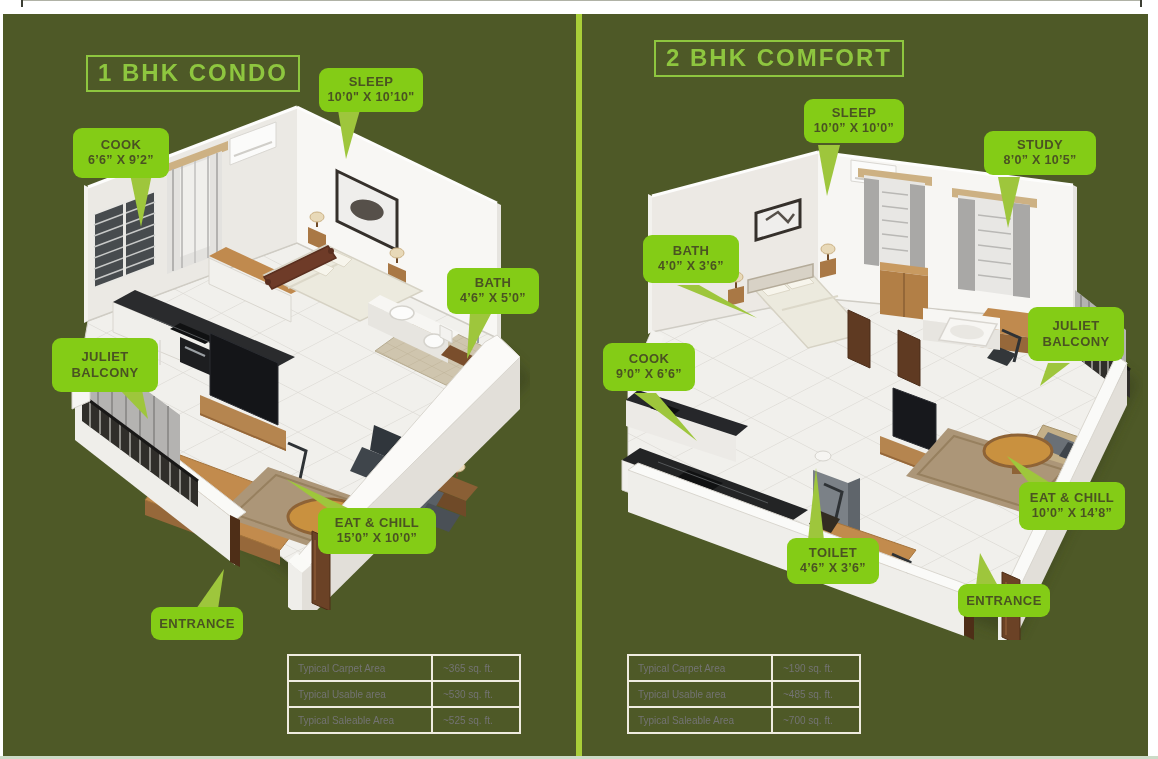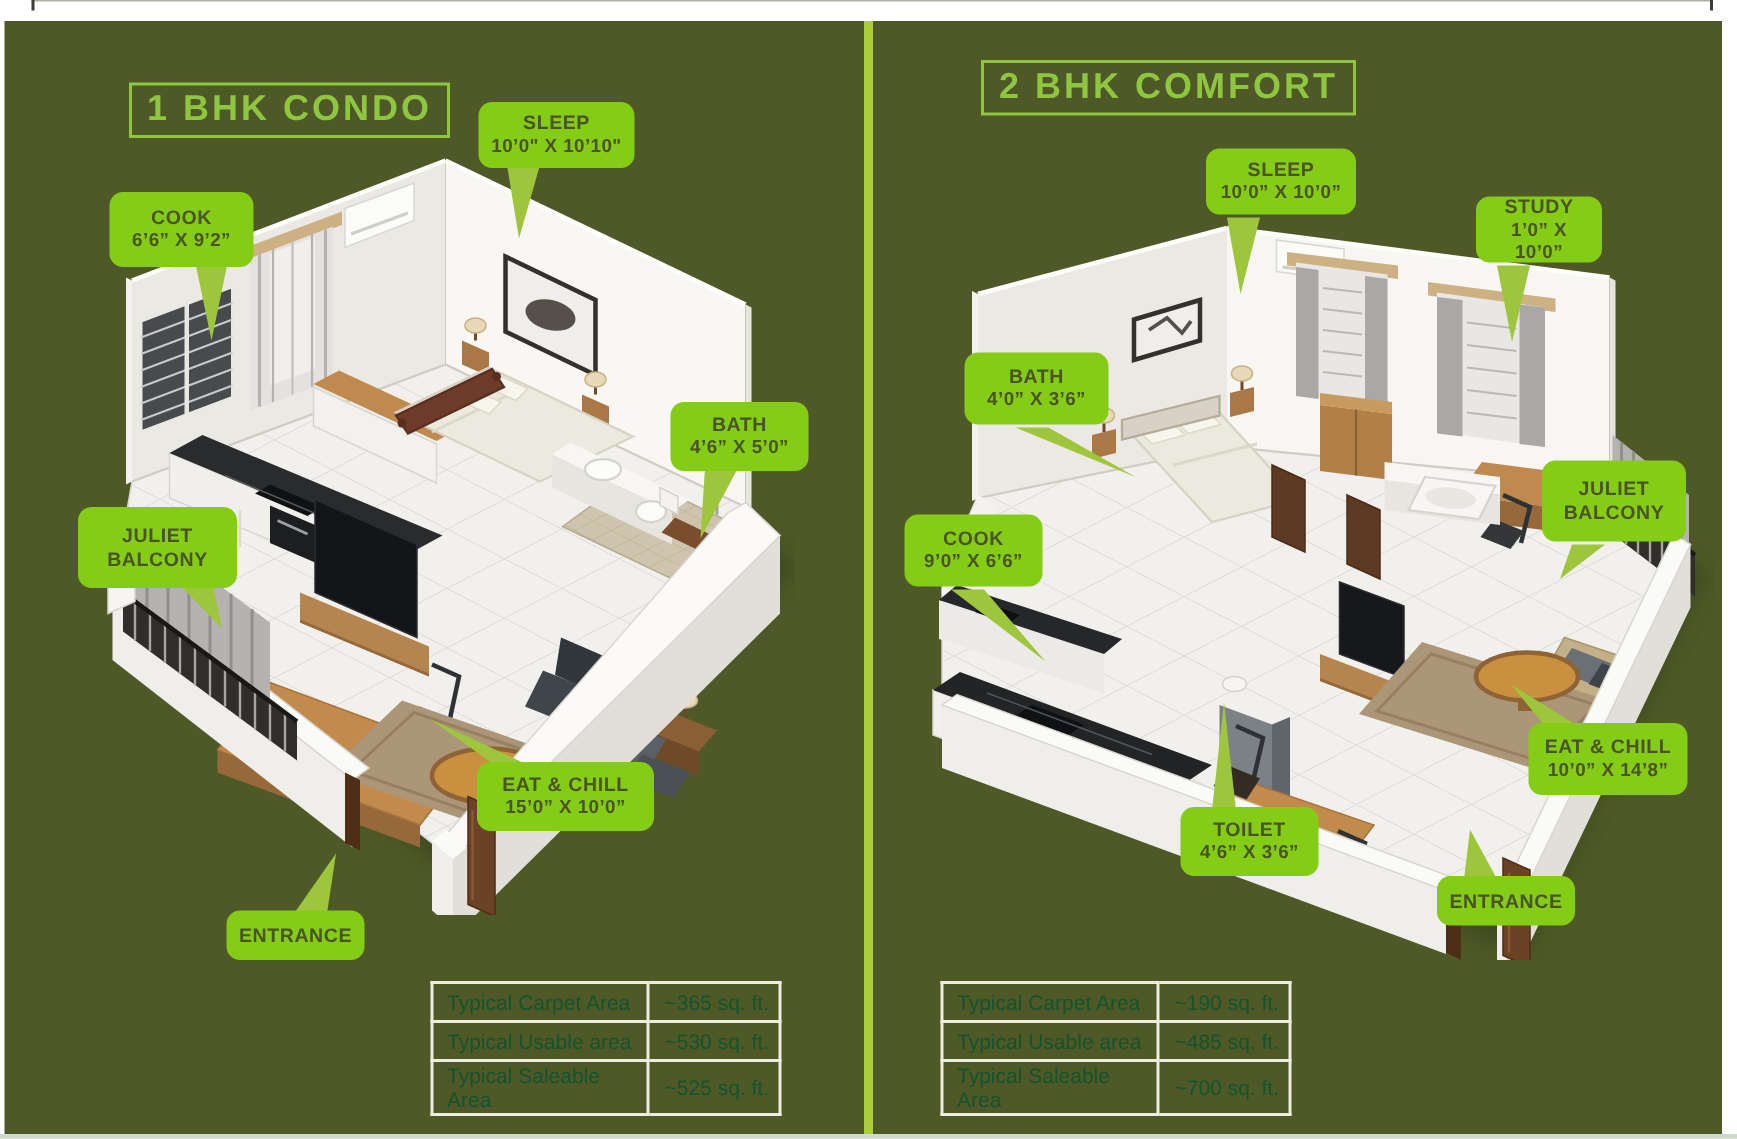--- a/index.html
+++ b/index.html
@@ -17,22 +17,22 @@
   .pointers{position:absolute;left:0;top:0;z-index:2;pointer-events:none;}
   .ptr{fill:#9ec63c;}
   .title-box{position:absolute;z-index:3;border:2px solid #8ec63f;color:#8ec63f;
              font-weight:bold;font-size:24px;letter-spacing:2px;padding:2px 10px 3px;
              white-space:nowrap;margin-left:36px;}
   .callout{position:absolute;z-index:3;background:#84cc16;border-radius:9px;color:#4a5322;
            font-weight:bold;text-align:center;padding:5px 6px;box-sizing:border-box;
            display:flex;flex-direction:column;justify-content:center;line-height:1.22;}
   .callout .c-label{font-size:13px;letter-spacing:.4px;}
   .callout .c-dims{font-size:12.5px;letter-spacing:.3px;}
-  .area-table{position:absolute;z-index:3;border-collapse:collapse;color:#14532d;
-              font-size:14px;}
+  .area-table{position:absolute;z-index:3;border-collapse:collapse;color:#737373;
+              font-size:10px;}
   .area-table td{border:2px solid #efece0;height:26px;box-sizing:border-box;vertical-align:middle;}
   .t-label{width:144px;padding-left:9px;}
   .t-value{width:88px;padding-left:10px;}
 </style>
 </head>
 <body>
 
 <div id="root">
   <div class="top-hairline"></div>
   <div class="crop-tick" style="left:21px;"></div>
@@ -496,23 +496,23 @@
       <polygon class="ptr" points="226,526 242,526 234,454"></polygon>
       <polygon class="ptr" points="394,572 416,572 398,539"></polygon>
     </svg>
 
     <div class="title-box" style="left:36px;top:26px;">2 BHK COMFORT</div>
 
     <div class="callout" style="left:222px;top:85px;width:100px;height:44px;">
       <span class="c-label">SLEEP</span>
       <span class="c-dims">10’0”  X  10’0”</span>
     </div>
-    <div class="callout" style="left:402px;top:117px;width:84px;height:44px;">
+    <div class="callout" style="left:402px;top:117px;width:112px;height:44px;">
       <span class="c-label">STUDY</span>
-      <span class="c-dims">1’0”  X  10’0”</span>
+      <span class="c-dims">8’0”  X  10’5”</span>
     </div>
     <div class="callout" style="left:61px;top:221px;width:96px;height:48px;">
       <span class="c-label">BATH</span>
       <span class="c-dims">4’0”  X  3’6”</span>
     </div>
     <div class="callout" style="left:21px;top:329px;width:92px;height:48px;">
       <span class="c-label">COOK</span>
       <span class="c-dims">9’0”  X  6’6”</span>
     </div>
     <div class="callout" style="left:446px;top:293px;width:96px;height:54px;">

